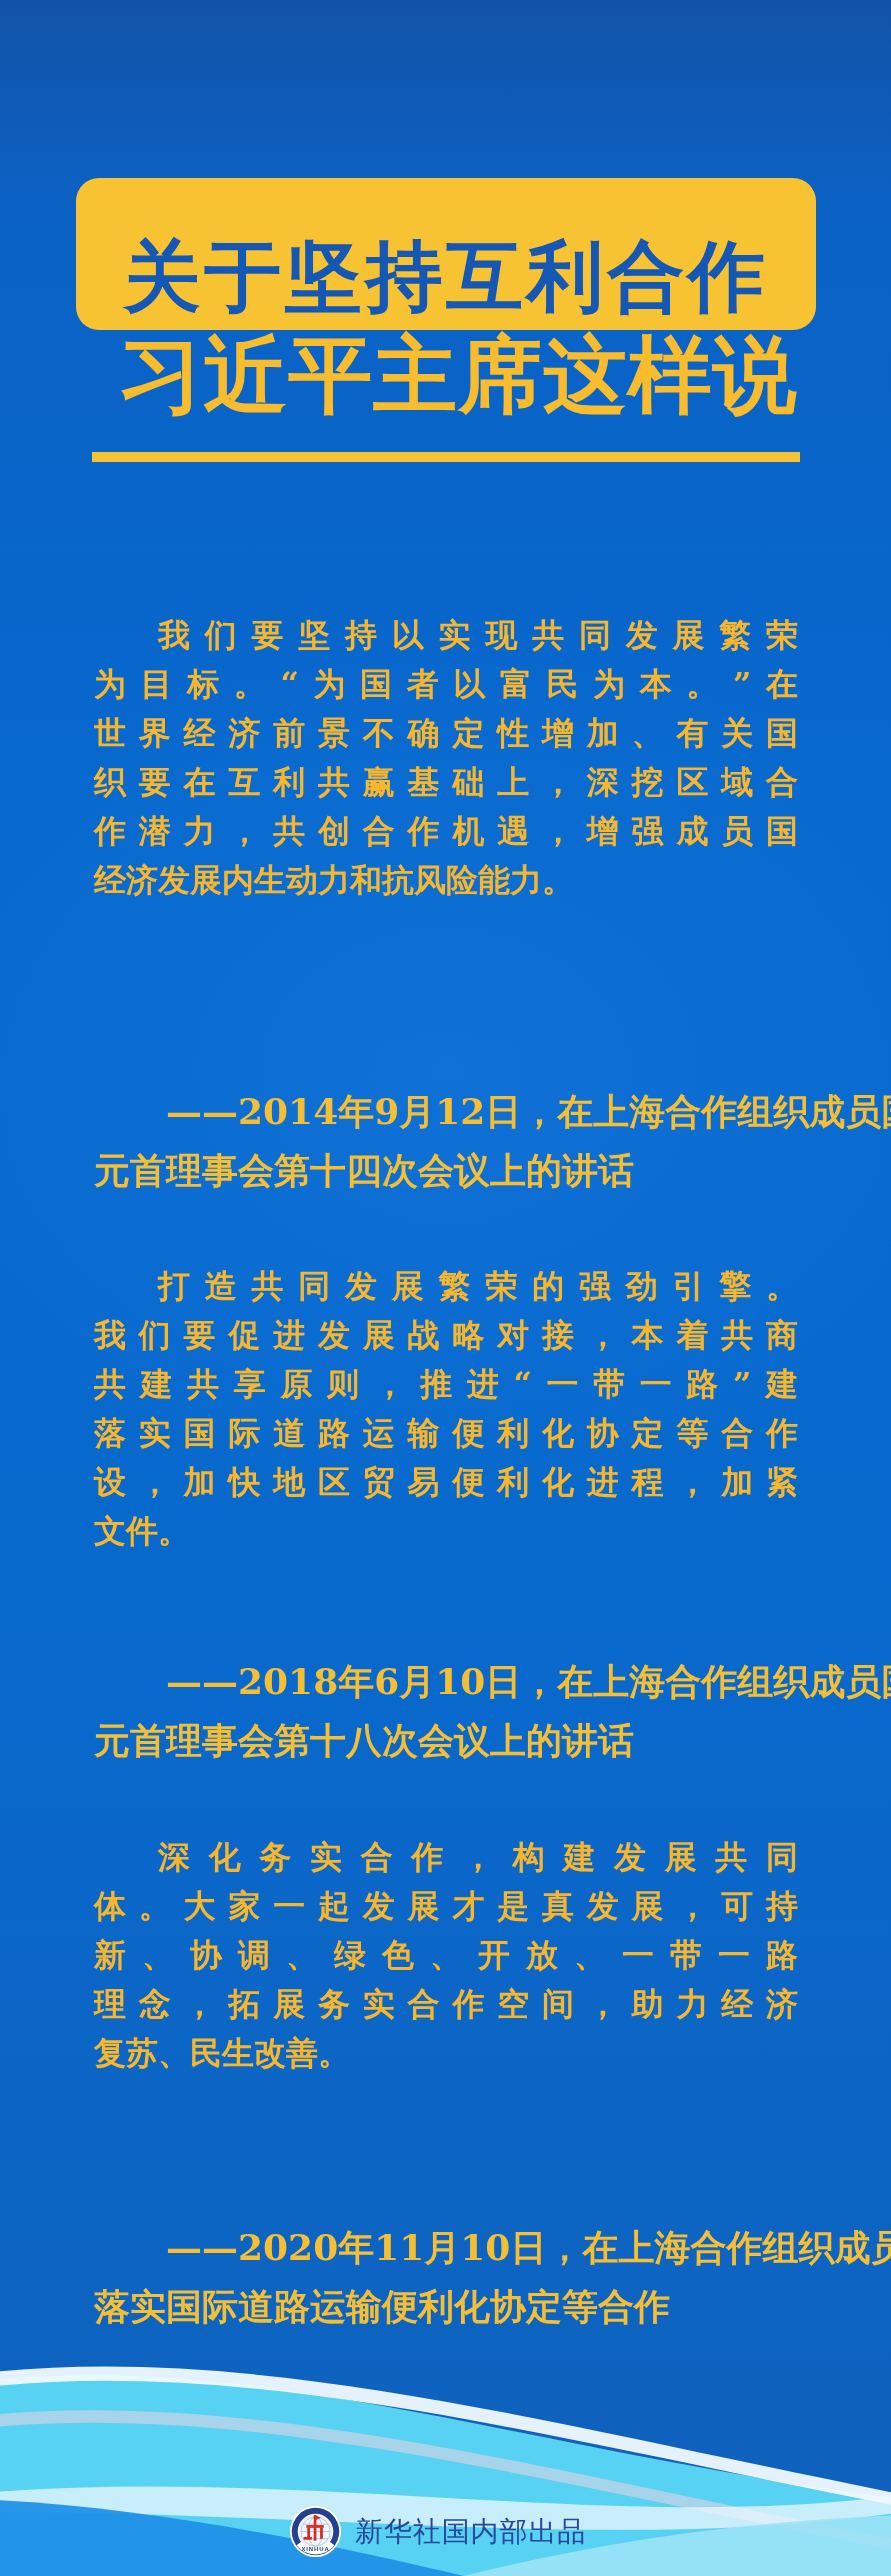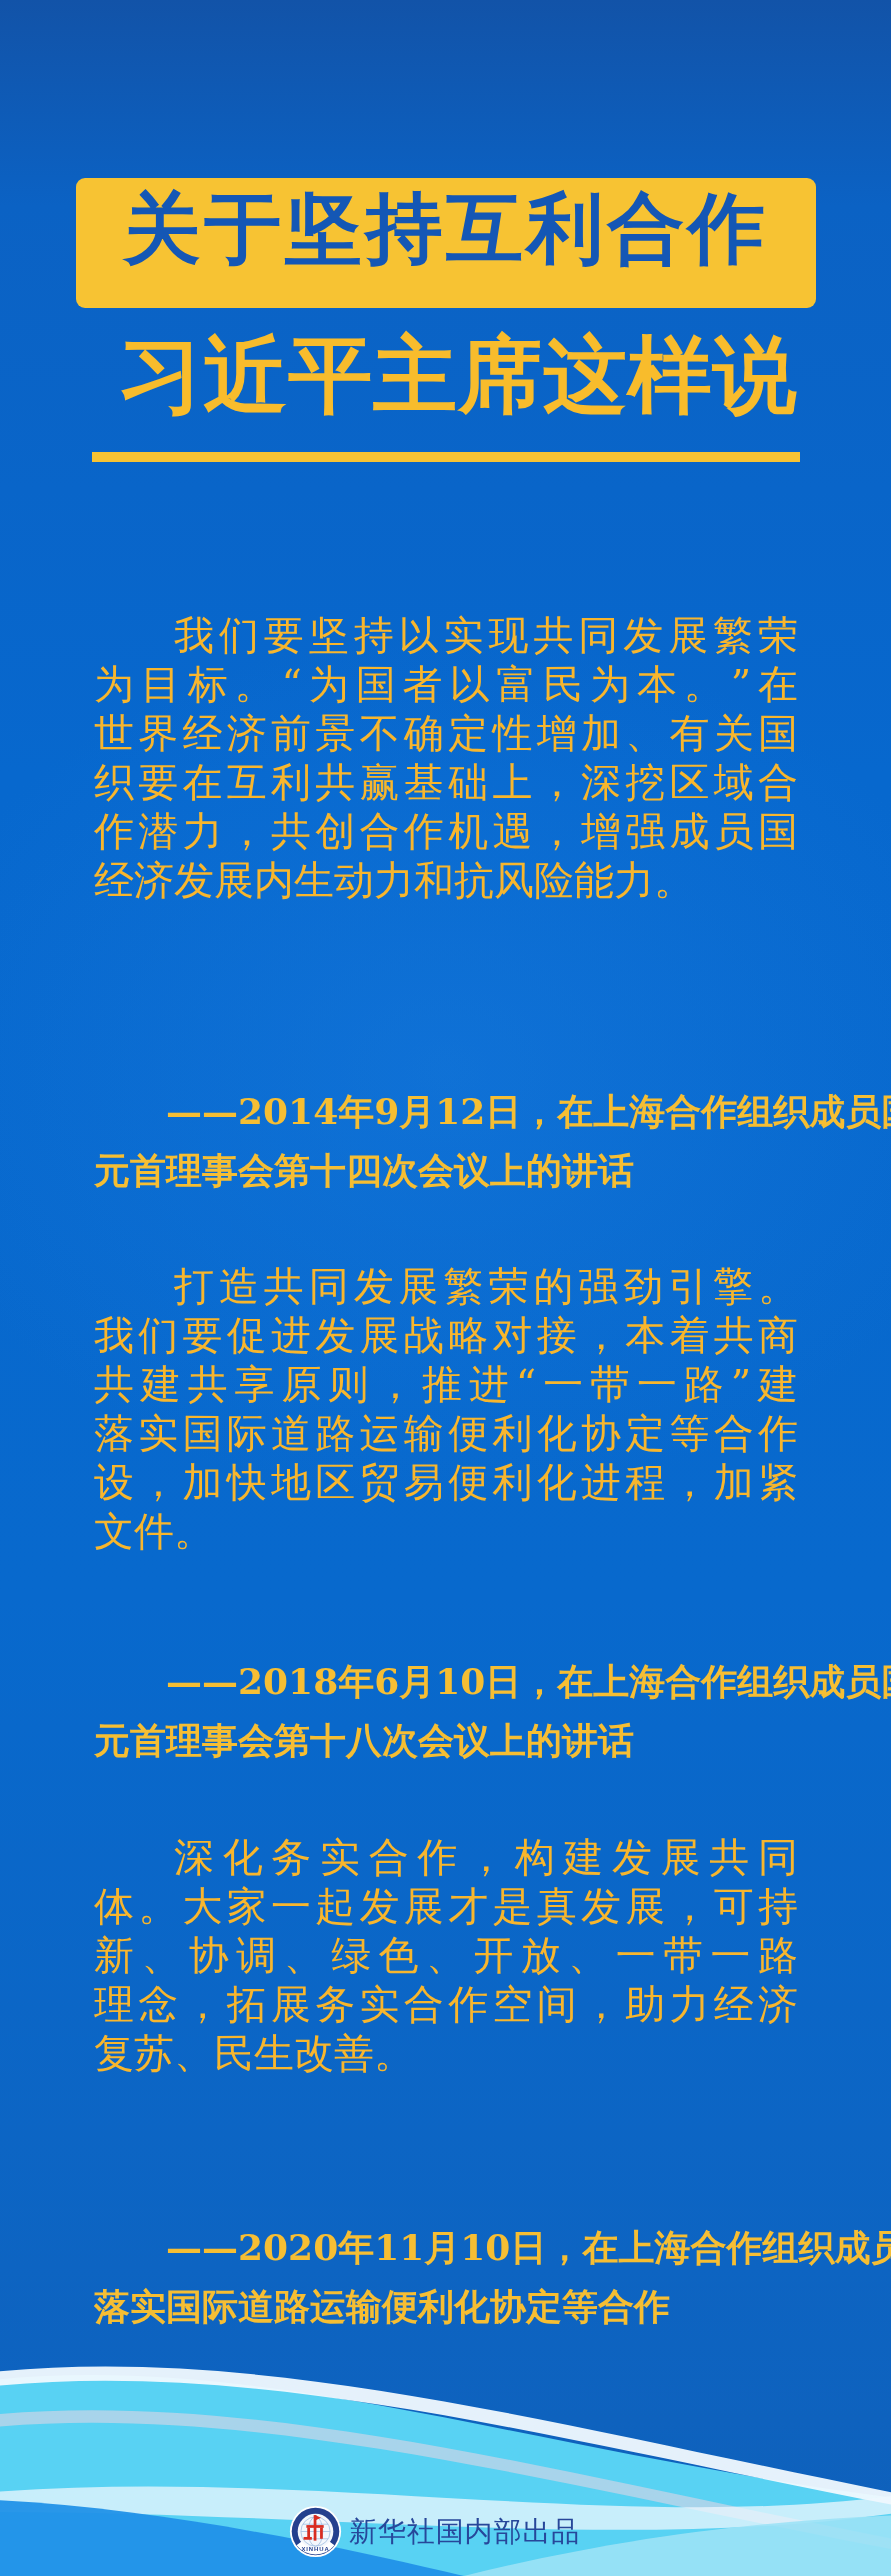--- a/index.html
+++ b/index.html
@@ -6,50 +6,50 @@
   .poster{
     position:relative;
     width:892px;height:2576px;
     overflow:hidden;
     font-family:"DejaVu Serif","Liberation Serif",serif;
     background:
       radial-gradient(ellipse 802px 624px at 50% 1070px, rgba(30,130,230,.35), rgba(30,130,230,0) 70%),
       linear-gradient(180deg,#1253a8 0%,#0b62c4 8%,#0768ce 30%,#0869cd 62%,#0d64c2 88%,#0f60ba 100%);
   }
   .title-box{
-    position:absolute;left:76px;top:178px;width:740px;height:130px;
-    background:#f7c333;border-radius:9px;
-    display:flex;align-items:flex-start;justify-content:center;
+    position:absolute;left:76px;top:178px;width:740px;height:152px;
+    background:#f7c333;border-radius:23px;
+    display:flex;align-items:flex-end;justify-content:center;
     font-size:77px;font-weight:bold;color:#1457b5;letter-spacing:3.6px;
   }
   .subtitle{
     position:absolute;left:12px;top:319px;width:100%;
     text-align:center;font-size:84px;font-weight:bold;color:#f8bc2c;letter-spacing:0.9px;
   }
   .divider{position:absolute;left:92px;top:452px;width:708px;height:9.8px;background:#f7c333;}
   .quote,.attr{position:absolute;left:94px;width:704px;}
   .q-line{
-    font-size:40px;line-height:49px;height:49px;font-weight:normal;color:#f8b62d;
+    font-size:32px;line-height:49px;height:49px;font-weight:bold;color:#f8b62d;
     text-align:justify;text-align-last:justify;white-space:nowrap;
   }
   .q-line.first{text-indent:2em;}
   .q-line.last{text-align-last:left;}
   .attr-line{
     font-size:36px;line-height:59px;height:59px;font-weight:bold;color:#f6be33;
     text-align:justify;text-align-last:justify;white-space:nowrap;
   }
   .attr-line.first{text-indent:2em;}
   .attr-line.last{text-align-last:left;}
   .q1{top:611px}.a1{top:1082px}
   .q2{top:1262px}.a2{top:1652px}
   .q3{top:1833px}.a3{top:2218px}
   .waves{position:absolute;left:0;bottom:0;width:892px;height:267px;display:block;}
   .footer{
     position:absolute;left:289px;top:2504px;height:55px;
-    display:flex;align-items:center;gap:7px;
+    display:flex;align-items:center;gap:13px;
   }
   .emblem{width:53px;height:53px;display:block;}
   .publisher{
     font-family:"Liberation Sans","DejaVu Sans",sans-serif;
     font-size:28px;color:#27479a;letter-spacing:0.9px;
   }
 </style>
 </head>
 <body>
 

